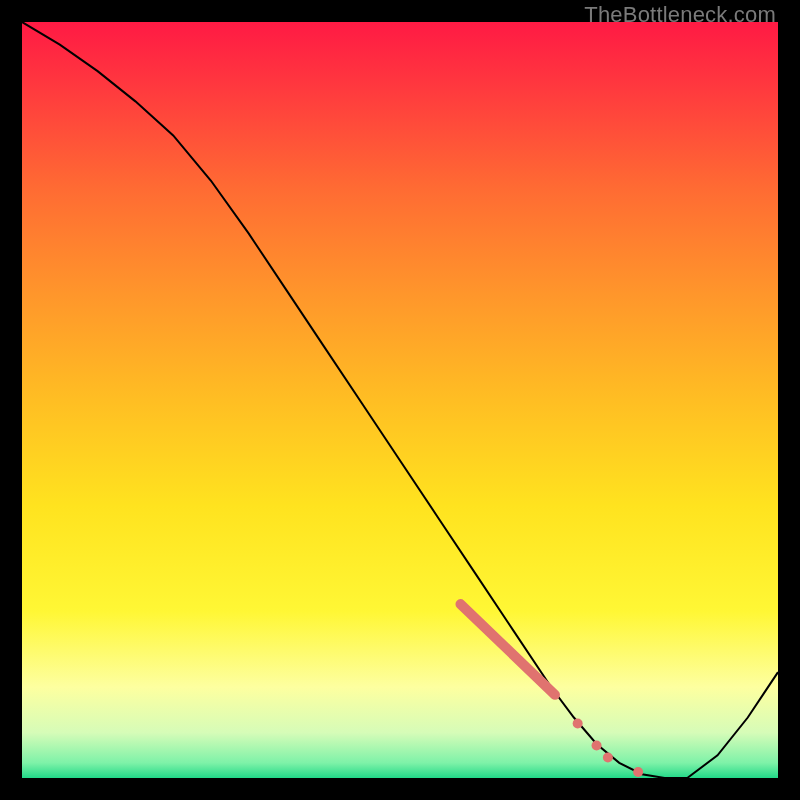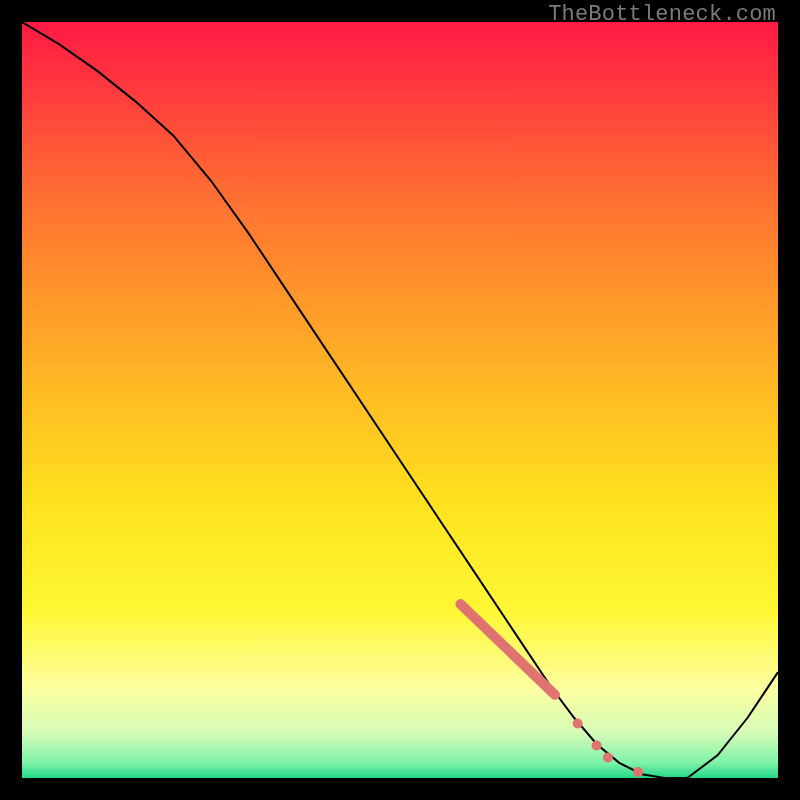--- a/index.html
+++ b/index.html
@@ -27,21 +27,20 @@
     height: 756px;
   }
   .watermark {
     position: absolute;
     top: 2px;
     right: 24px;
     color: #7a7a7a;
     font-size: 22px;
     font-weight: 500;
     letter-spacing: 0.2px;
-    font-family: Liberation Mono, monospace;
   }
 </style>
 </head>
 <body>
 
 <div class="watermark">TheBottleneck.com</div>
 
 <div class="frame">
   <svg class="plot" viewBox="0 0 756 756" preserveAspectRatio="none">
     <defs>

